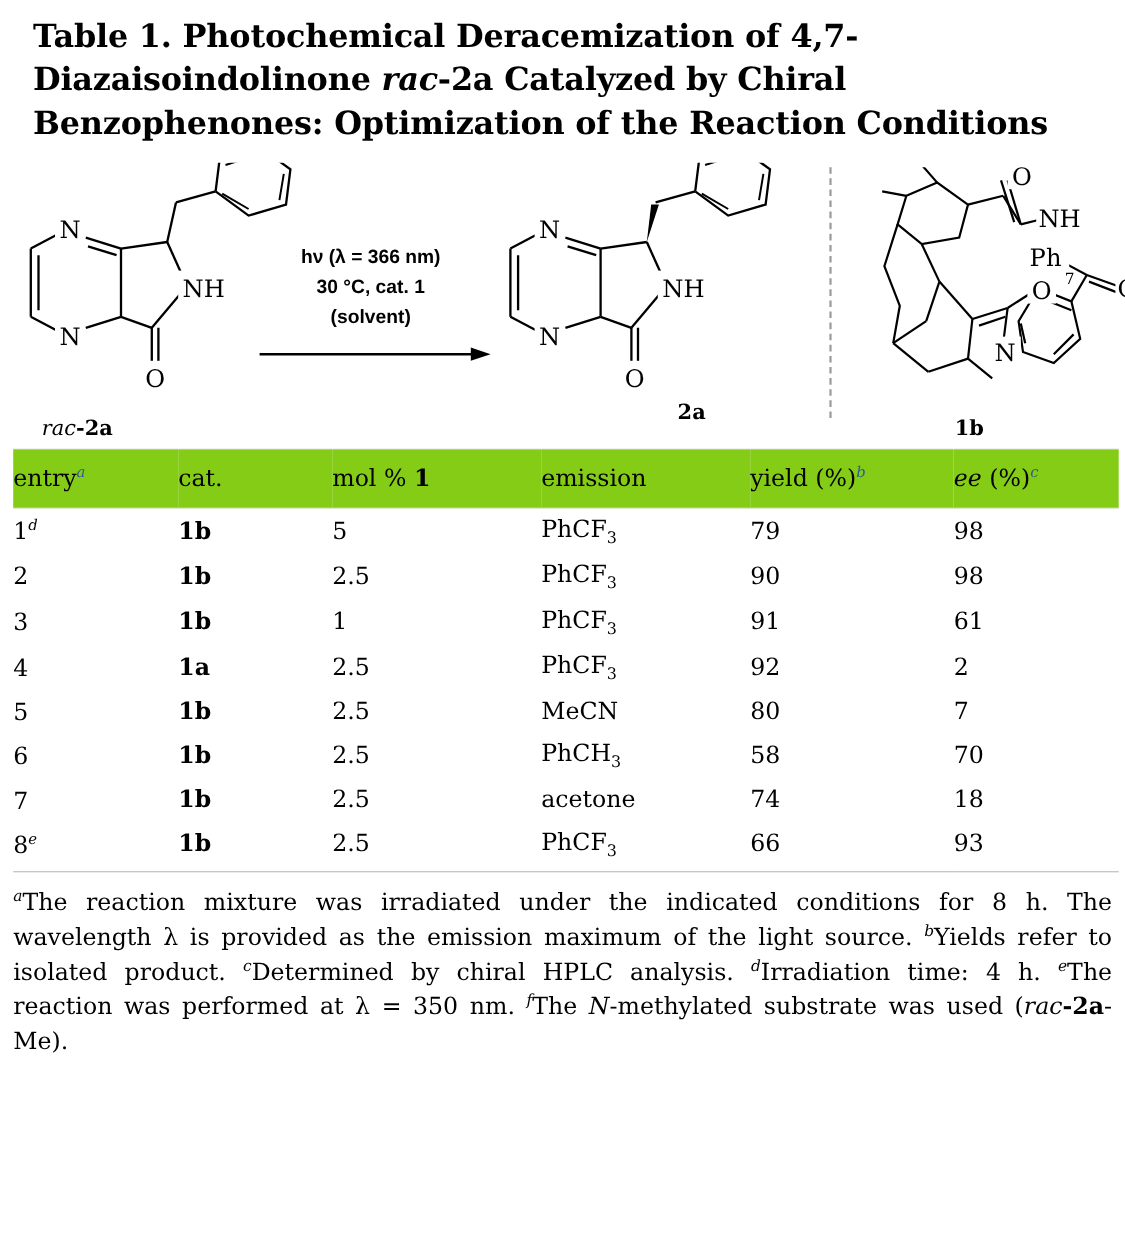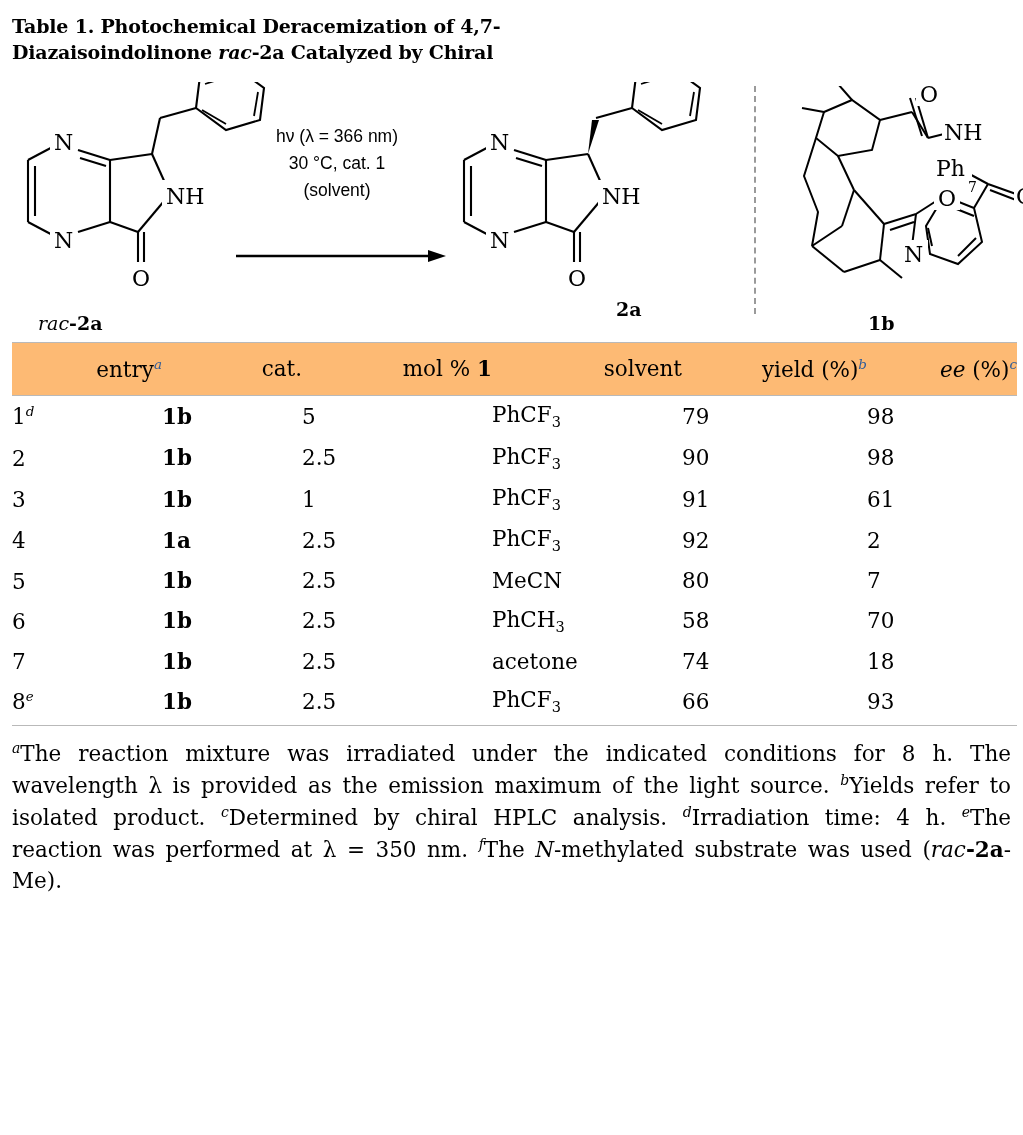--- a/index.html
+++ b/index.html
@@ -20,24 +20,24 @@
     height: 1135px;
     position: relative;
     box-sizing: border-box;
     padding: 8px 6px 0 6px;
   }
 
   
   .title {
     font-family: "DejaVu Serif", serif;
     font-weight: bold;
-    font-size: 19px;
+    font-size: 29px;
     line-height: 1.36;
     letter-spacing: -0.2px;
-    margin: 6px 2px 0 6px;
+    margin: 6px 2px 0 24px;
   }
   .title .it { font-style: italic; }
 
   
   .scheme {
     position: relative;
     height: 262px;
     margin-top: 12px;
   }
   .scheme svg { display: block; }
@@ -68,24 +68,24 @@
 
   
   table.data {
     width: 1005px;
     border-collapse: collapse;
     margin: 2px 0 0 6px;
     font-family: "DejaVu Serif", serif;
     font-size: 21px;
   }
   table.data thead th {
-    background: #fdba74;
+    background: #84cc16;
     font-weight: normal;
     padding: 13px 0 13px 0;
-    text-align: right;
+    text-align: left;
     border-top: 1px solid #b9b9b9;
     border-bottom: 1px solid #b9b9b9;
     font-size: 21.5px;
   }
   table.data tbody td {
     text-align: left;
     padding: 6.5px 0;
     font-size: 21.5px;
   }
   table.data tbody tr:last-child td { border-bottom: 1px solid #b9b9b9; padding-bottom: 10px;}
@@ -124,20 +124,21 @@
   }
 </style>
 </head>
 <body>
 
 <div class="page">
 
   <div class="title">
     <span>Table 1. Photochemical Deracemization of 4,7-</span><br>
     <span>Diazaisoindolinone </span><span class="it">rac</span><span>-2a Catalyzed by Chiral</span><br>
+    <span>Benzophenones: Optimization of the Reaction Conditions</span>
   </div>
 
   <div class="scheme">
 
     <svg width="330" height="245" viewBox="0 0 330 245" style="position:absolute;left:4px;top:4px;">
       <g fill="none" stroke="#000" stroke-width="2.1">
 
         <line x1="18" y1="78" x2="18" y2="140"></line>
         <line x1="25" y1="84" x2="25" y2="134"></line>
         <line x1="18" y1="78" x2="52" y2="60"></line>
@@ -174,21 +175,21 @@
         <text x="156" y="122">NH</text>
         <rect x="120" y="180" width="26" height="28" fill="#fff"></rect>
         <text x="122" y="204">O</text>
       </g>
       <text x="252" y="-2" font-family="DejaVu Serif, serif" font-size="20" fill="#000"><tspan font-style="italic" font-size="14" dy="-7">t</tspan><tspan dy="7">Bu</tspan></text>
     </svg>
     <div class="lbl" style="left:32px;top:222px;">
       <span class="ital">rac</span><span>-2a</span>
     </div>
 
-    <div class="cond" style="left:228px;top:45px;width:206px;">
+    <div class="cond" style="left:228px;top:76px;width:206px;font-weight:bold;">
       <div>hν (λ = 366 nm)</div>
       <div>30 °C, cat. 1</div>
       <div>(solvent)</div>
     </div>
     <svg width="215" height="20" style="position:absolute;left:228px;top:168px;">
       <line x1="2" y1="10" x2="198" y2="10" stroke="#000" stroke-width="2.3"></line>
       <polygon points="212,10 194,4 194,16" fill="#000"></polygon>
     </svg>
 
     <svg width="330" height="245" viewBox="0 0 330 245" style="position:absolute;left:440px;top:4px;">
@@ -289,21 +290,21 @@
     </svg>
     <div class="lbl" style="left:862px;top:222px;">1b</div>
   </div>
 
   <table class="data">
     <thead>
       <tr>
         <th style="width:150px"><span>entry</span><span class="sup">a</span></th>
         <th style="width:140px"><span>cat.</span></th>
         <th style="width:190px">mol %&nbsp;<span class="bold">1</span></th>
-        <th style="width:190px"><span>solvent</span></th>
+        <th style="width:190px"><span>emission</span></th>
         <th style="width:185px">yield (%)<span class="sup">b</span></th>
         <th style="width:150px"><span class="ital">ee</span> (%)<span class="sup">c</span></th>
       </tr>
     </thead>
     <tbody>
       <tr>
         <td><span>1</span><span class="sup-blk">d</span></td>
         <td class="bold">1b</td>
         <td>5</td>
         <td>PhCF<span class="sub">3</span></td>

